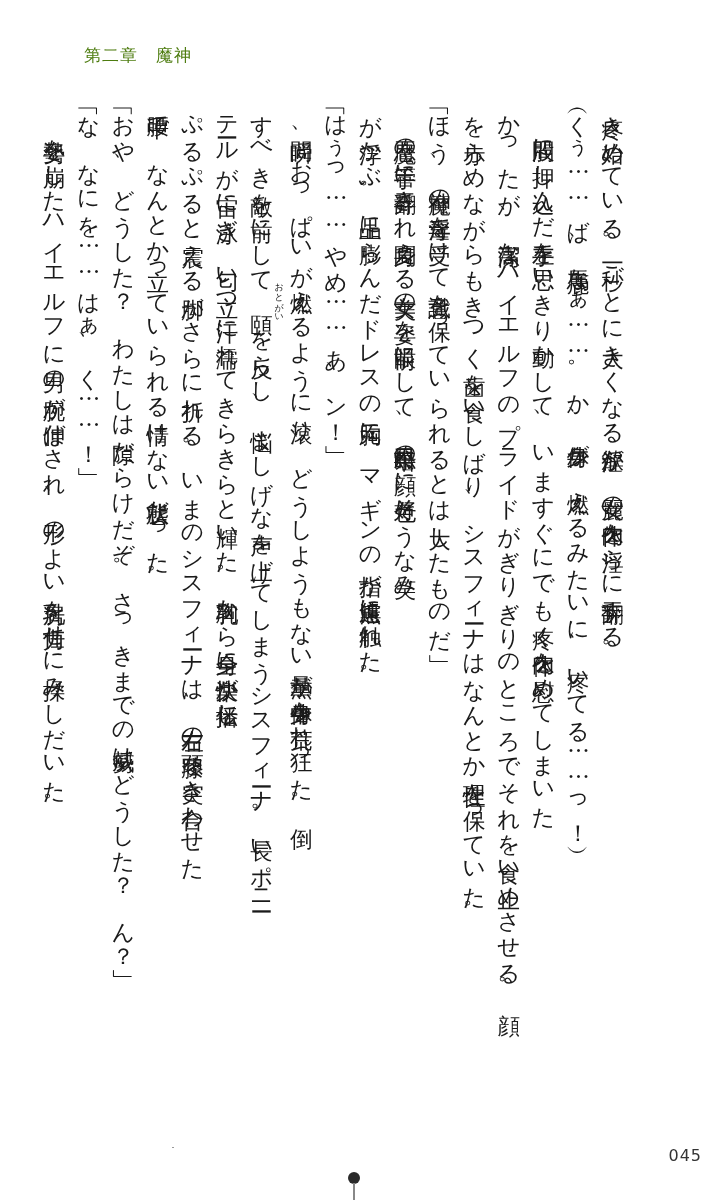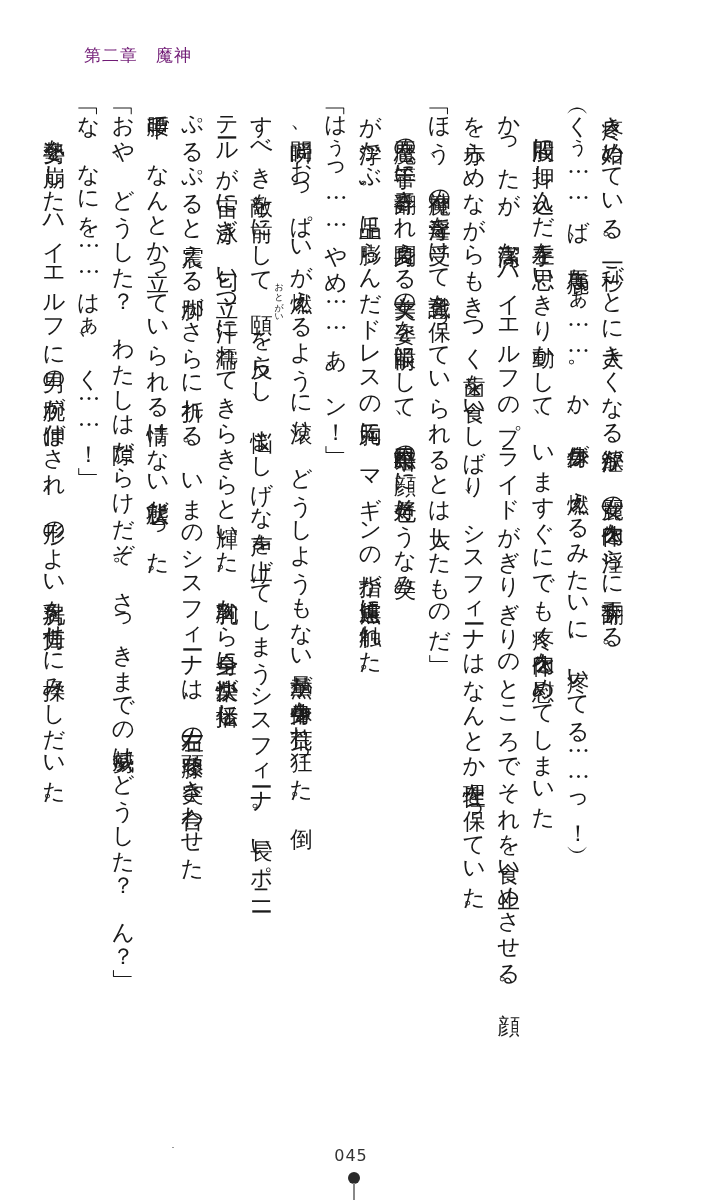--- a/index.html
+++ b/index.html
@@ -1,27 +1,27 @@
 <!DOCTYPE html>
 <html><head>
 <meta charset="utf-8">
 <style>
   html, body { margin: 0; padding: 0; background: #ffffff; }
   body { width: 702px; height: 1200px; position: relative; overflow: hidden;
          font-family: "DejaVu Serif", "Liberation Serif", serif; color: #1a1a1a; }
   .running-head { position: absolute; left: 84px; top: 44px; font-size: 17px;
-                  letter-spacing: 1px; white-space: pre; color: #701a75; }
+                  letter-spacing: 1px; white-space: pre; color: #4d7c0f; }
   .text-block { position: absolute; top: 100px; right: 72px; height: 900px;
                 writing-mode: vertical-rl; -webkit-writing-mode: vertical-rl;
                 font-size: 22.5px; line-height: 34.6px; letter-spacing: 0.1px;
                 text-orientation: upright; }
   .col { display: block; white-space: nowrap; margin: 0; padding: 0; }
   .col.indent { padding-top: 22.5px; }
   ruby rt { font-size: 9px; letter-spacing: 0; }
-  .folio { position: absolute; left: 0; width: 702px; top: 1146px; text-align: center;
+  .folio { position: absolute; left: 0; width: 702px; top: 1146px; text-align: right;
            font-family: "DejaVu Sans", "Liberation Sans", sans-serif; font-size: 16px;
            color: #333; letter-spacing: 1px; }
   .folio-dot { position: absolute; left: 172px; top: 1147px; width: 2px; height: 1px; background: #999; }
   .pin { position: absolute; left: 348px; top: 1172px; width: 12px; height: 12px;
          border-radius: 50%; background: #2a2a2a; }
   .pin-line { position: absolute; left: 353px; top: 1183px; width: 2px; height: 17px; background: #888; }
 </style>
 </head>
 <body>
 

